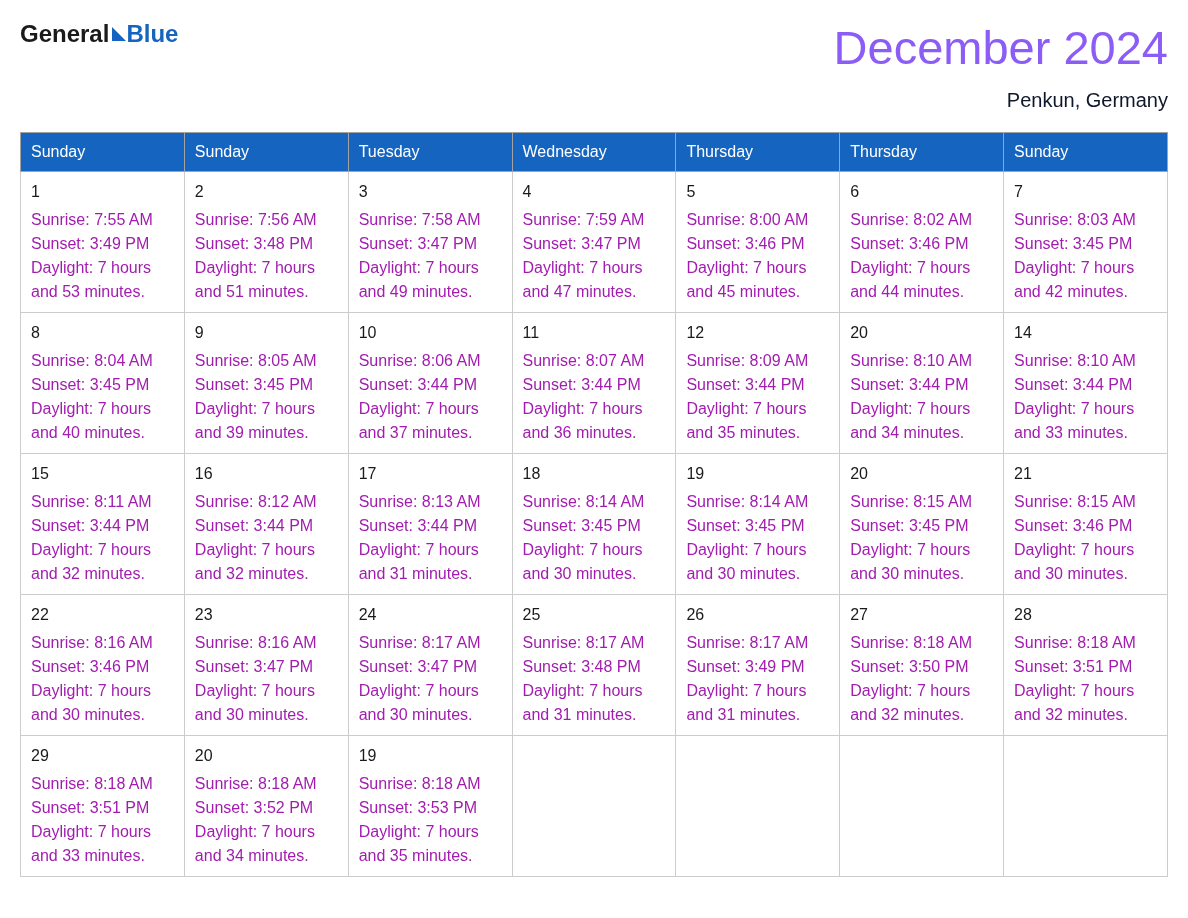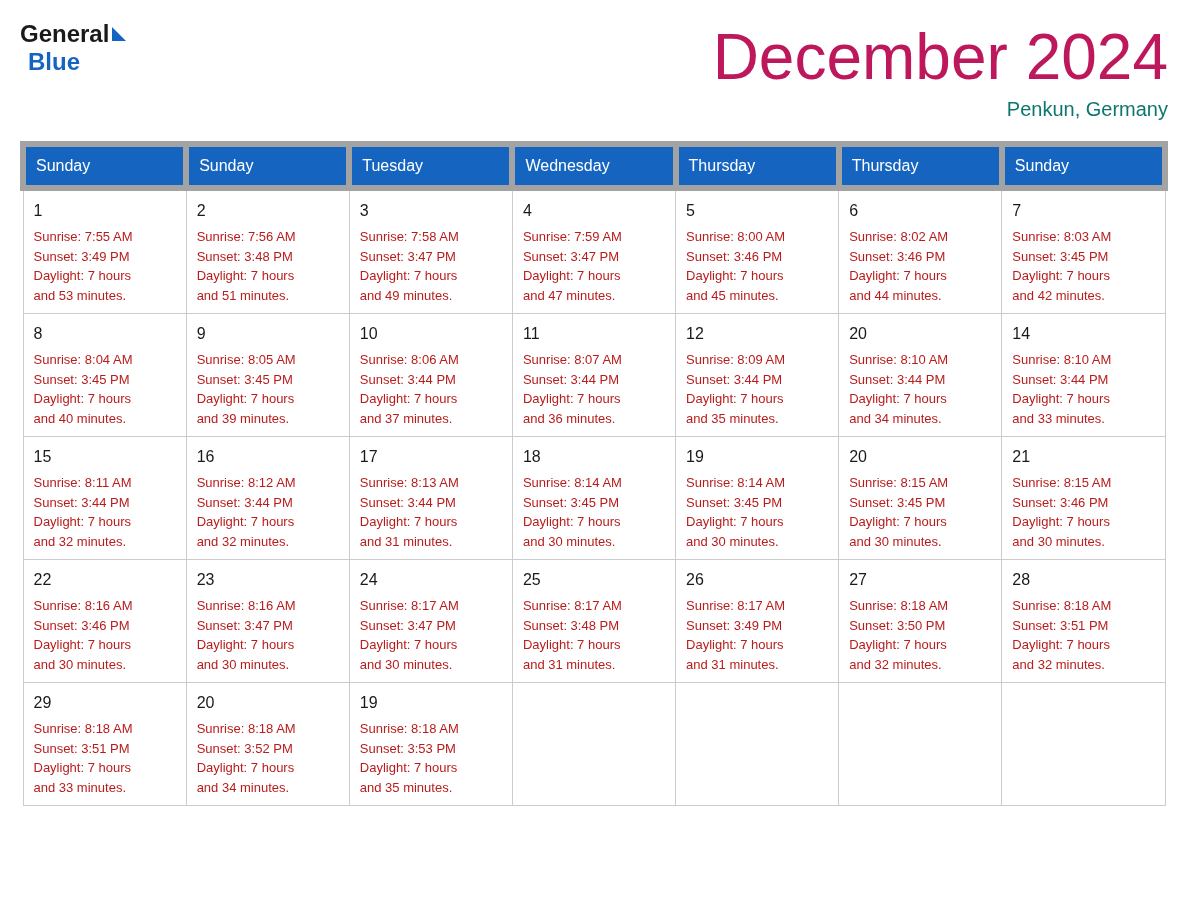--- a/index.html
+++ b/index.html
@@ -13,81 +13,81 @@
     .header {
       display: flex;
       justify-content: space-between;
       align-items: flex-start;
       margin-bottom: 20px;
     }
     .title-section {
       text-align: right;
     }
     .month-title {
-      font-size: 64px;
+      font-size: 47px;
       font-weight: normal;
-      color: #be185d;
+      color: #8b5cf6;
       text-align: center;
     }
     .location {
       font-size: 20px;
-      color: #0f766e;
-      margin-top: 4px;
+      color: #0f172a;
+      margin-top: 14px;
     }
     .calendar-table {
       width: 100%;
       border-collapse: collapse;
       table-layout: fixed;
     }
     .calendar-table th {
       background-color: #1565c0;
       color: #fff;
       padding: 10px 10px;
       font-size: 16px;
       font-weight: normal;
       text-align: left;
-      border: 6px solid #a3a3a3;
+      border: 1px solid #a3a3a3;
     }
     .calendar-table td {
       vertical-align: top;
       padding: 8px 10px;
       border: 1px solid #ccc;
       font-size: 13px;
       color: #333;
       line-height: 1.5;
       height: 110px;
     }
     .day-number {
       font-size: 16px;
       font-weight: normal;
       color: #1a1a1a;
       display: block;
       margin-bottom: 4px;
     }
     .day-info {
-      font-size: 13px;
+      font-size: 16px;
       line-height: 1.5;
-      color: #b91c1c;
+      color: #a21caf;
     }
     .empty-cell {
       background: #fff;
     }
     .logo-wrapper {
       display: flex;
-      flex-direction: column;
+      flex-direction: row;
       align-items: flex-start;
     }
     .logo-line1 {
       display: flex;
       align-items: center;
     }
     .logo-line2 {
       display: flex;
       align-items: center;
-      margin-left: 8px;
+      margin-left: 0;
     }
     .logo-triangle {
       display: inline-block;
       width: 0;
       height: 0;
       border-left: 14px solid #1565c0;
       border-top: 14px solid transparent;
       margin-left: 3px;
       vertical-align: top;
     }

